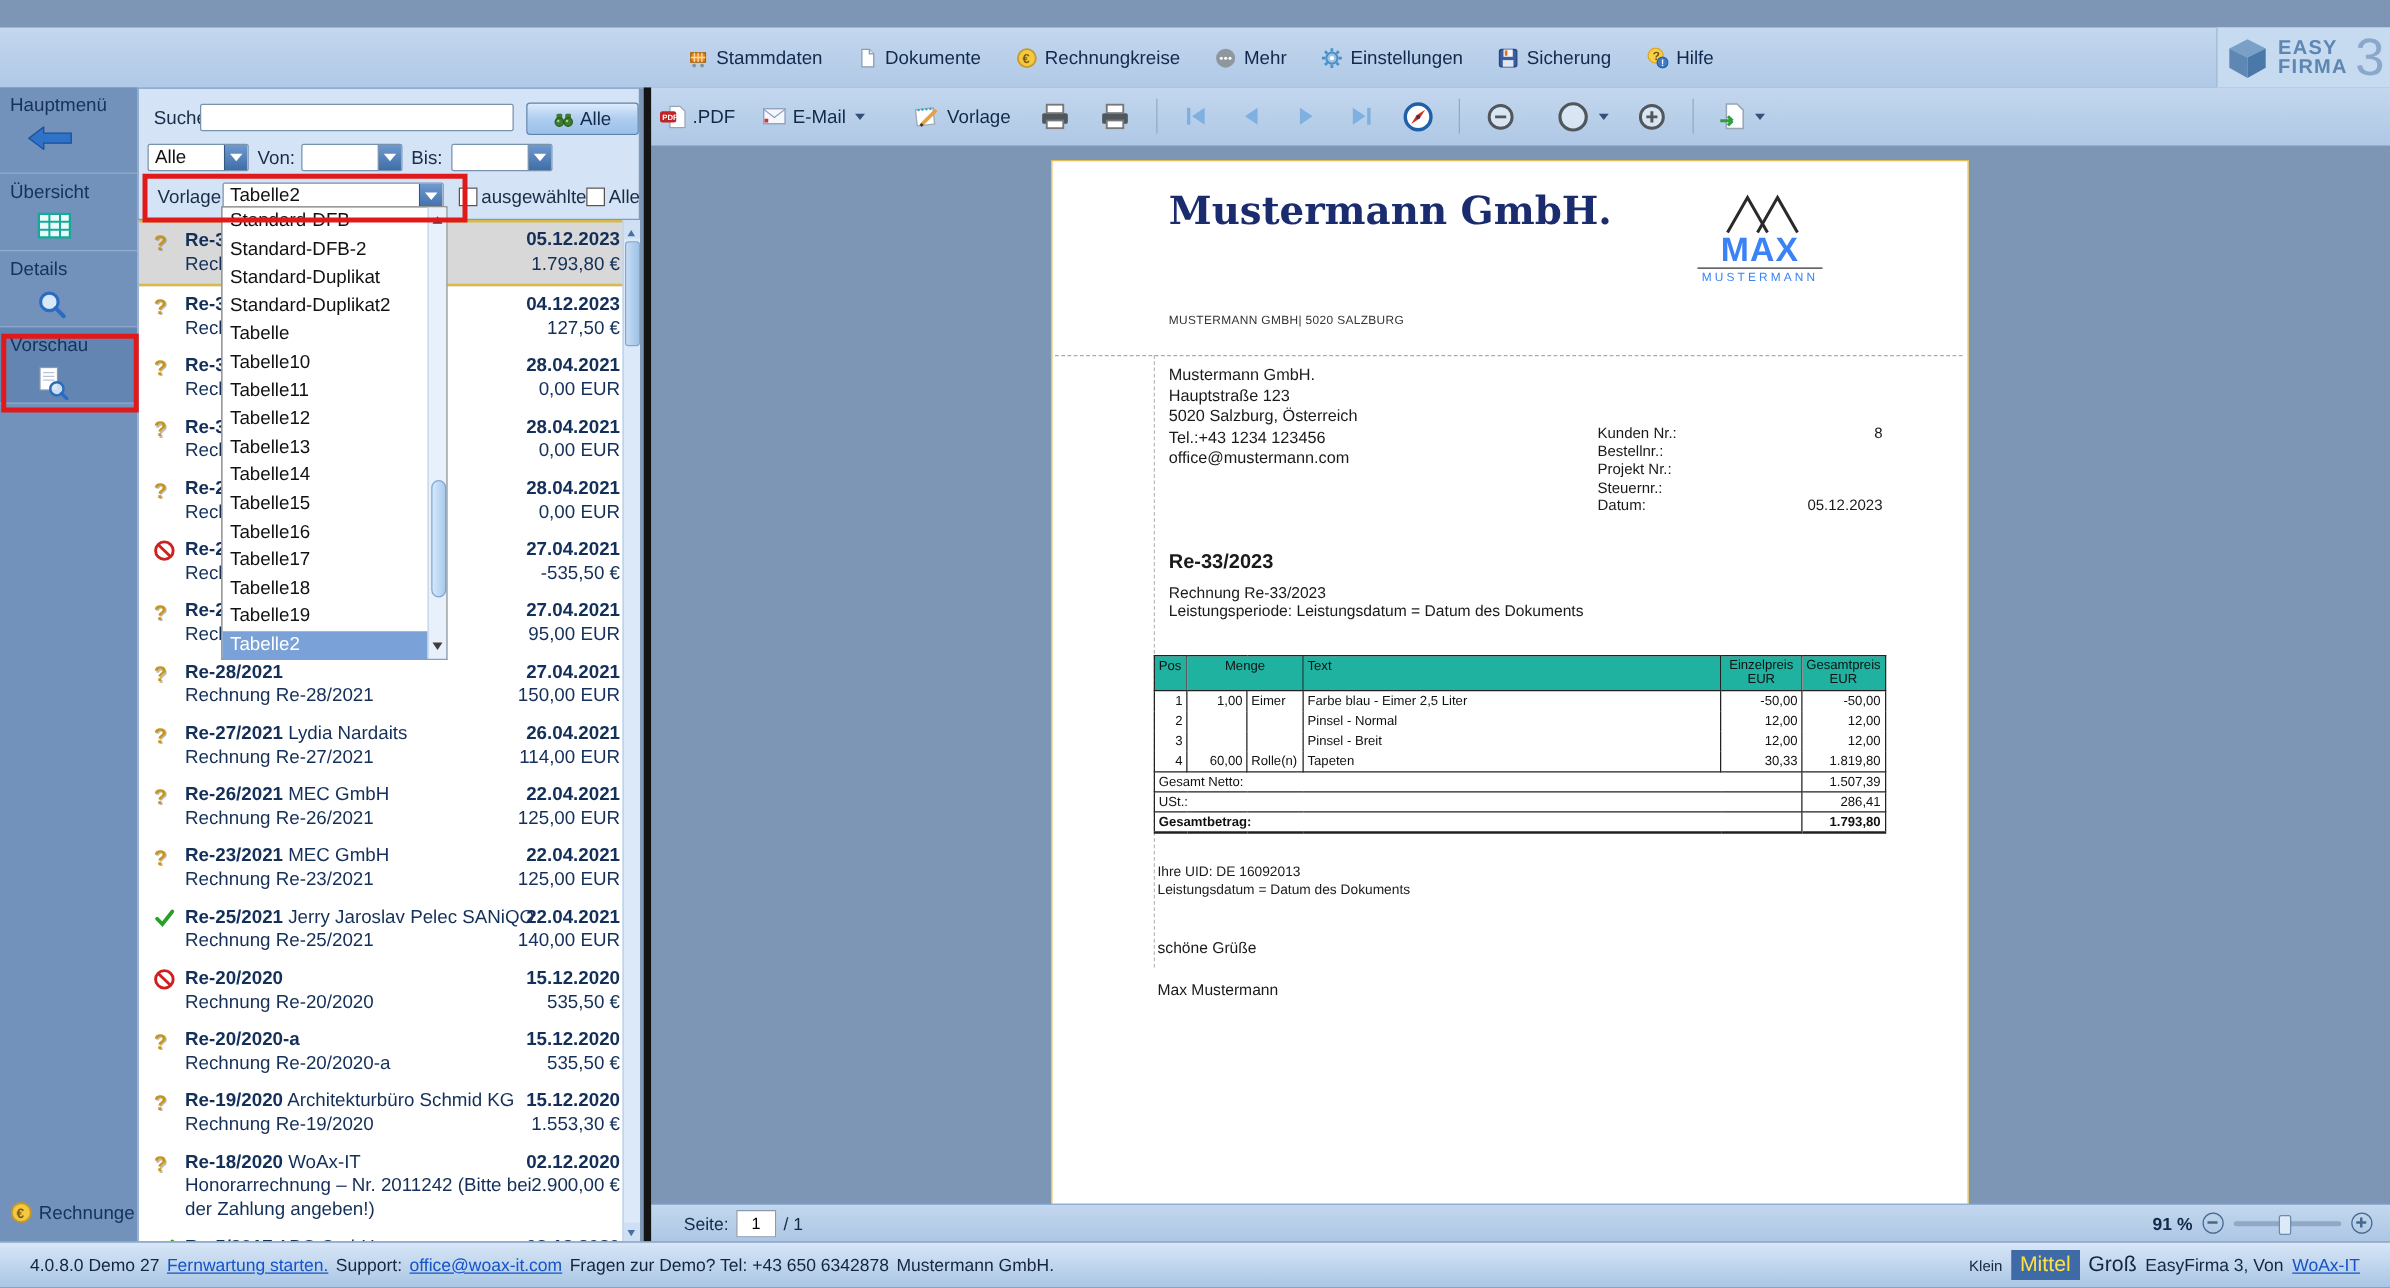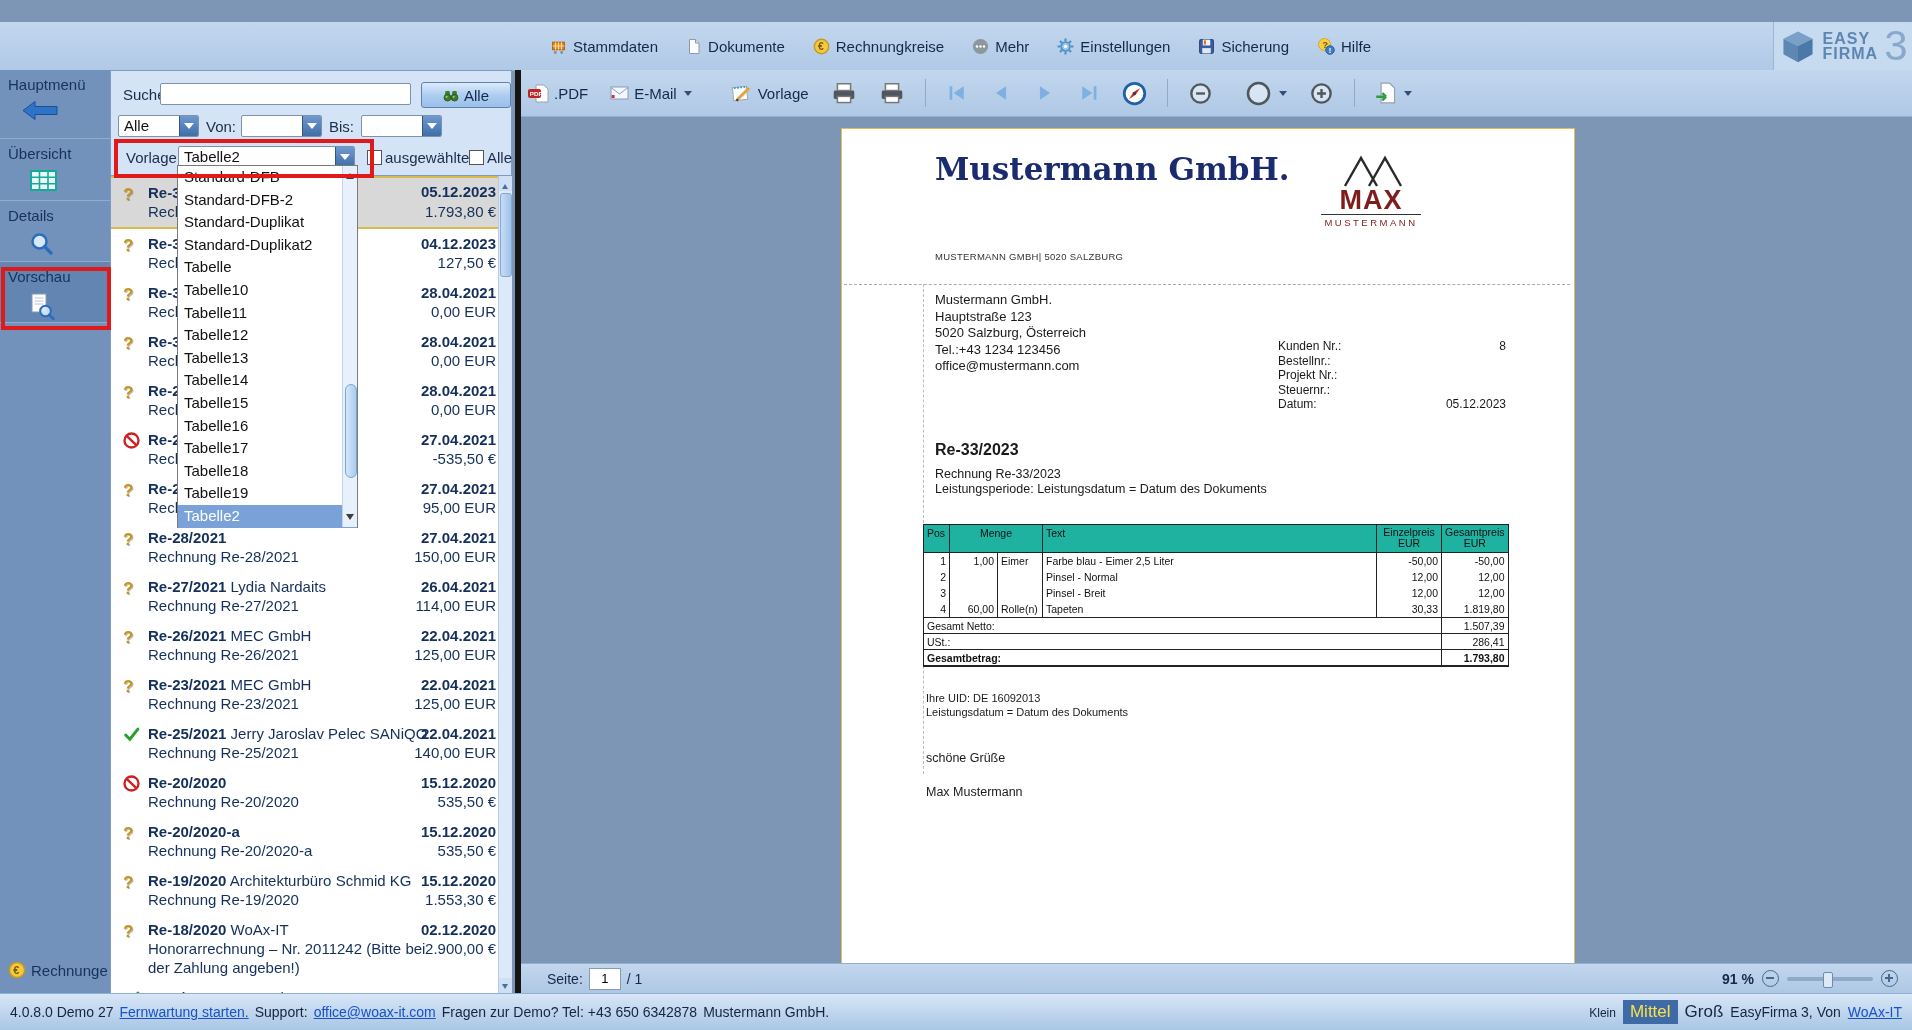--- a/index.html
+++ b/index.html
@@ -104,21 +104,21 @@
   .ptbtn{display:flex;align-items:center;gap:5px;font-size:15px;color:#13294a;padding:4px 6px;border-radius:3px;cursor:pointer;}
   .caret{display:inline-block;border:4px solid transparent;border-top:5px solid #33507a;margin:4px 0 0 2px;}
   .psep{width:1px;height:28px;background:#8fabc9;margin:0 4px;}
 
   
   #preview-area{position:absolute;left:521px;top:117px;width:1391px;height:846px;background:#7d96b6;overflow:hidden;}
   #page{position:absolute;left:320px;top:11px;width:732px;height:900px;background:#fff;
     border:1px solid #e0bd55;border-bottom:none;color:#1a1a1a;}
   .brand{position:absolute;left:93px;top:22px;font-family:"DejaVu Serif",serif;
     font-weight:bold;font-size:31px;color:#1b2c6e;}
-  #maxlogo{position:absolute;left:479px;top:24px;width:100px;text-align:center;color:#7f1d1d;}
+  #maxlogo{position:absolute;left:516px;top:24px;width:100px;text-align:center;color:#3b82f6;}
   #maxlogo .mx{font-size:27px;font-weight:bold;letter-spacing:1px;line-height:26px;}
   #maxlogo .mu{font-size:9.5px;letter-spacing:2.5px;border-top:1px solid #333;padding-top:2px;margin-top:1px;}
   .sender{position:absolute;left:93px;top:122px;font-size:9.5px;letter-spacing:.3px;color:#333;}
   .fold-h{position:absolute;left:2px;top:155px;width:726px;border-top:1px dashed #aaa;}
   .fold-v{position:absolute;left:81px;top:155px;height:490px;border-left:1px dashed #bbb;}
   .addr{position:absolute;left:93px;top:163px;font-size:13px;line-height:16.5px;}
   .info{position:absolute;left:436px;top:210px;width:228px;font-size:12px;line-height:14.6px;}
   .info .irow{display:flex;}
   .info .iv{margin-left:auto;}
   .doc-title{position:absolute;left:93px;top:312px;font-size:16px;font-weight:bold;}
@@ -150,21 +150,21 @@
   .zcirc{width:15px;height:15px;border:1.5px solid #46688f;border-radius:50%;position:relative;cursor:pointer;}
   .zcirc.minus:before{content:"";position:absolute;left:3px;top:6px;width:8px;height:1.8px;background:#46688f;}
   .zcirc.plus:before{content:"";position:absolute;left:3px;top:6px;width:8px;height:1.8px;background:#46688f;}
   .zcirc.plus:after{content:"";position:absolute;left:6.2px;top:3px;width:1.8px;height:8px;background:#46688f;}
   #ztrack{width:86px;height:4px;background:#8fa9c6;border-radius:2px;position:relative;cursor:pointer;}
   #zthumb{position:absolute;left:36px;top:-5px;width:8px;height:14px;background:#dde9f6;border:1px solid #6b8cae;border-radius:2px;}
 
   
   #statusbar{position:absolute;left:0;top:993px;width:1912px;height:37px;
     background:linear-gradient(#d8e6f7,#a9c6e4);border-top:1px solid #8fb0d0;
-    display:flex;align-items:center;font-size:14px;color:#15253f;padding:0 10px;box-sizing:border-box;}
+    display:flex;align-items:center;font-size:14px;color:#15253f;padding:0 24px;box-sizing:border-box;}
   #statusbar .seg{margin-right:6px;white-space:nowrap;}
   .link{color:#1553c8;text-decoration:underline;cursor:pointer;}
   #sb-right{margin-left:auto;display:flex;align-items:baseline;gap:7px;}
   .sz-small{font-size:12px;cursor:pointer;}
   .sz-med{font-size:17px;color:#fde047;background:#3e6ba6;padding:2px 7px;cursor:pointer;}
   .sz-large{font-size:17px;cursor:pointer;}
   svg{display:block;}
 </style>
 </head>
 <body>

